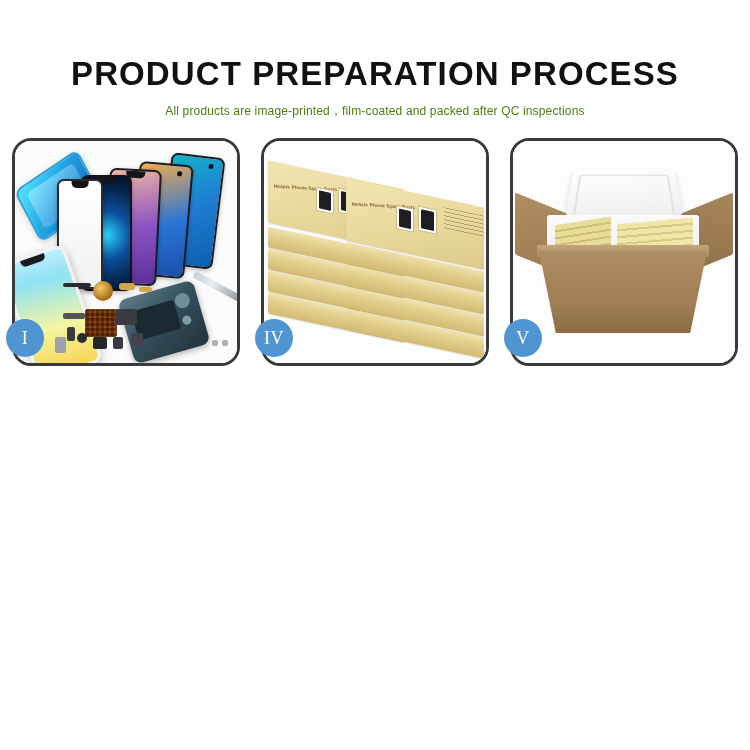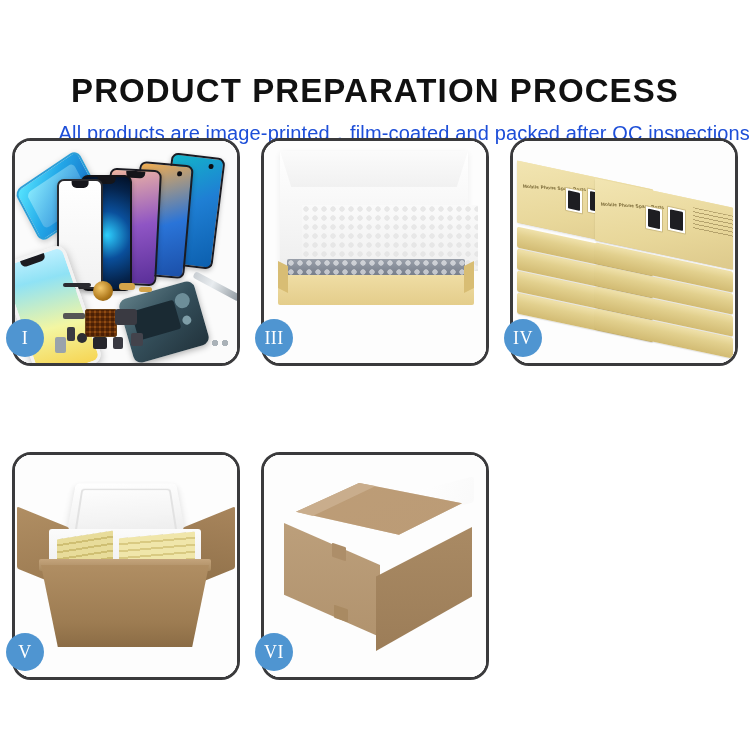--- a/index.html
+++ b/index.html
@@ -10,37 +10,36 @@
   body {
     width: 750px;
     height: 750px;
     font-family: "Liberation Sans", sans-serif;
     color: #111111;
     overflow: hidden;
     position: relative;
   }
 
   
-  .header { text-align: center; padding-top: 56px; margin-top: 17px; }
+  .header { text-align: center; padding-top: 56px; }
   .title {
     font-size: 33px;
     font-weight: 700;
     letter-spacing: 1.1px;
     color: #111;
     line-height: 1.1;
     white-space: nowrap;
   }
   .subtitle {
-    font-size: 20px;
+    font-size: 12px;
     font-weight: 400;
-    color: #1d4ed8;
+    color: #4d7c0f;
     margin-top: 11px;
     letter-spacing: 0.15px;
     white-space: nowrap;
-    text-align: right;
   }
 
   
   .grid {
     position: absolute;
     left: 12px;
     top: 138px;
     width: 726px;
     display: grid;
     grid-template-columns: repeat(3, 228px);
@@ -448,35 +447,20 @@
       <div class="part pi"></div>
       <div class="part pj"></div>
       <div class="part pk"></div>
       <div class="screwdriver"></div>
       <div class="screws"></div>
     </div>
     <div class="badge">I</div>
   </div>
 
 
-  <div class="panel">
-    <div class="panel-inner">
-      <div class="p3-bg"></div>
-      <div class="box3-lid">
-        <div class="foam3"></div>
-      </div>
-      <div class="box3-tray">
-        <div class="tray-contents"></div>
-        <div class="tray-front"></div>
-        <div class="tray-inner-left"></div>
-        <div class="tray-inner-right"></div>
-      </div>
-    </div>
-    <div class="badge">III</div>
-  </div>
 
   <div class="panel">
     <div class="panel-inner">
       <div class="p4-bg"></div>
       <div class="stackwrap">
 
         <div class="slab slab-l" style="top:150px"></div>
         <div class="slab slab-l" style="top:128px"></div>
         <div class="slab slab-l" style="top:106px"></div>
         <div class="slab slab-l" style="top:84px"></div>
@@ -525,29 +509,14 @@
       <div class="flap-r"></div>
       <div class="foam-liner"></div>
       <div class="ybox-group ybg-l"></div>
       <div class="ybox-group ybg-r"></div>
       <div class="carton-rim"></div>
       <div class="carton-body"></div>
     </div>
     <div class="badge">V</div>
   </div>
 
-  <div class="panel">
-    <div class="panel-inner">
-      <div class="p6-bg"></div>
-      <div class="carton6">
-        <div class="c6-glint"></div>
-        <div class="c6-top"></div>
-        <div class="c6-tape"></div>
-        <div class="c6-left"></div>
-        <div class="c6-right"></div>
-        <div class="c6-seam"></div>
-        <div class="c6-seam2"></div>
-      </div>
-    </div>
-    <div class="badge">VI</div>
-  </div>
 
 </div>
 
 </body></html>

